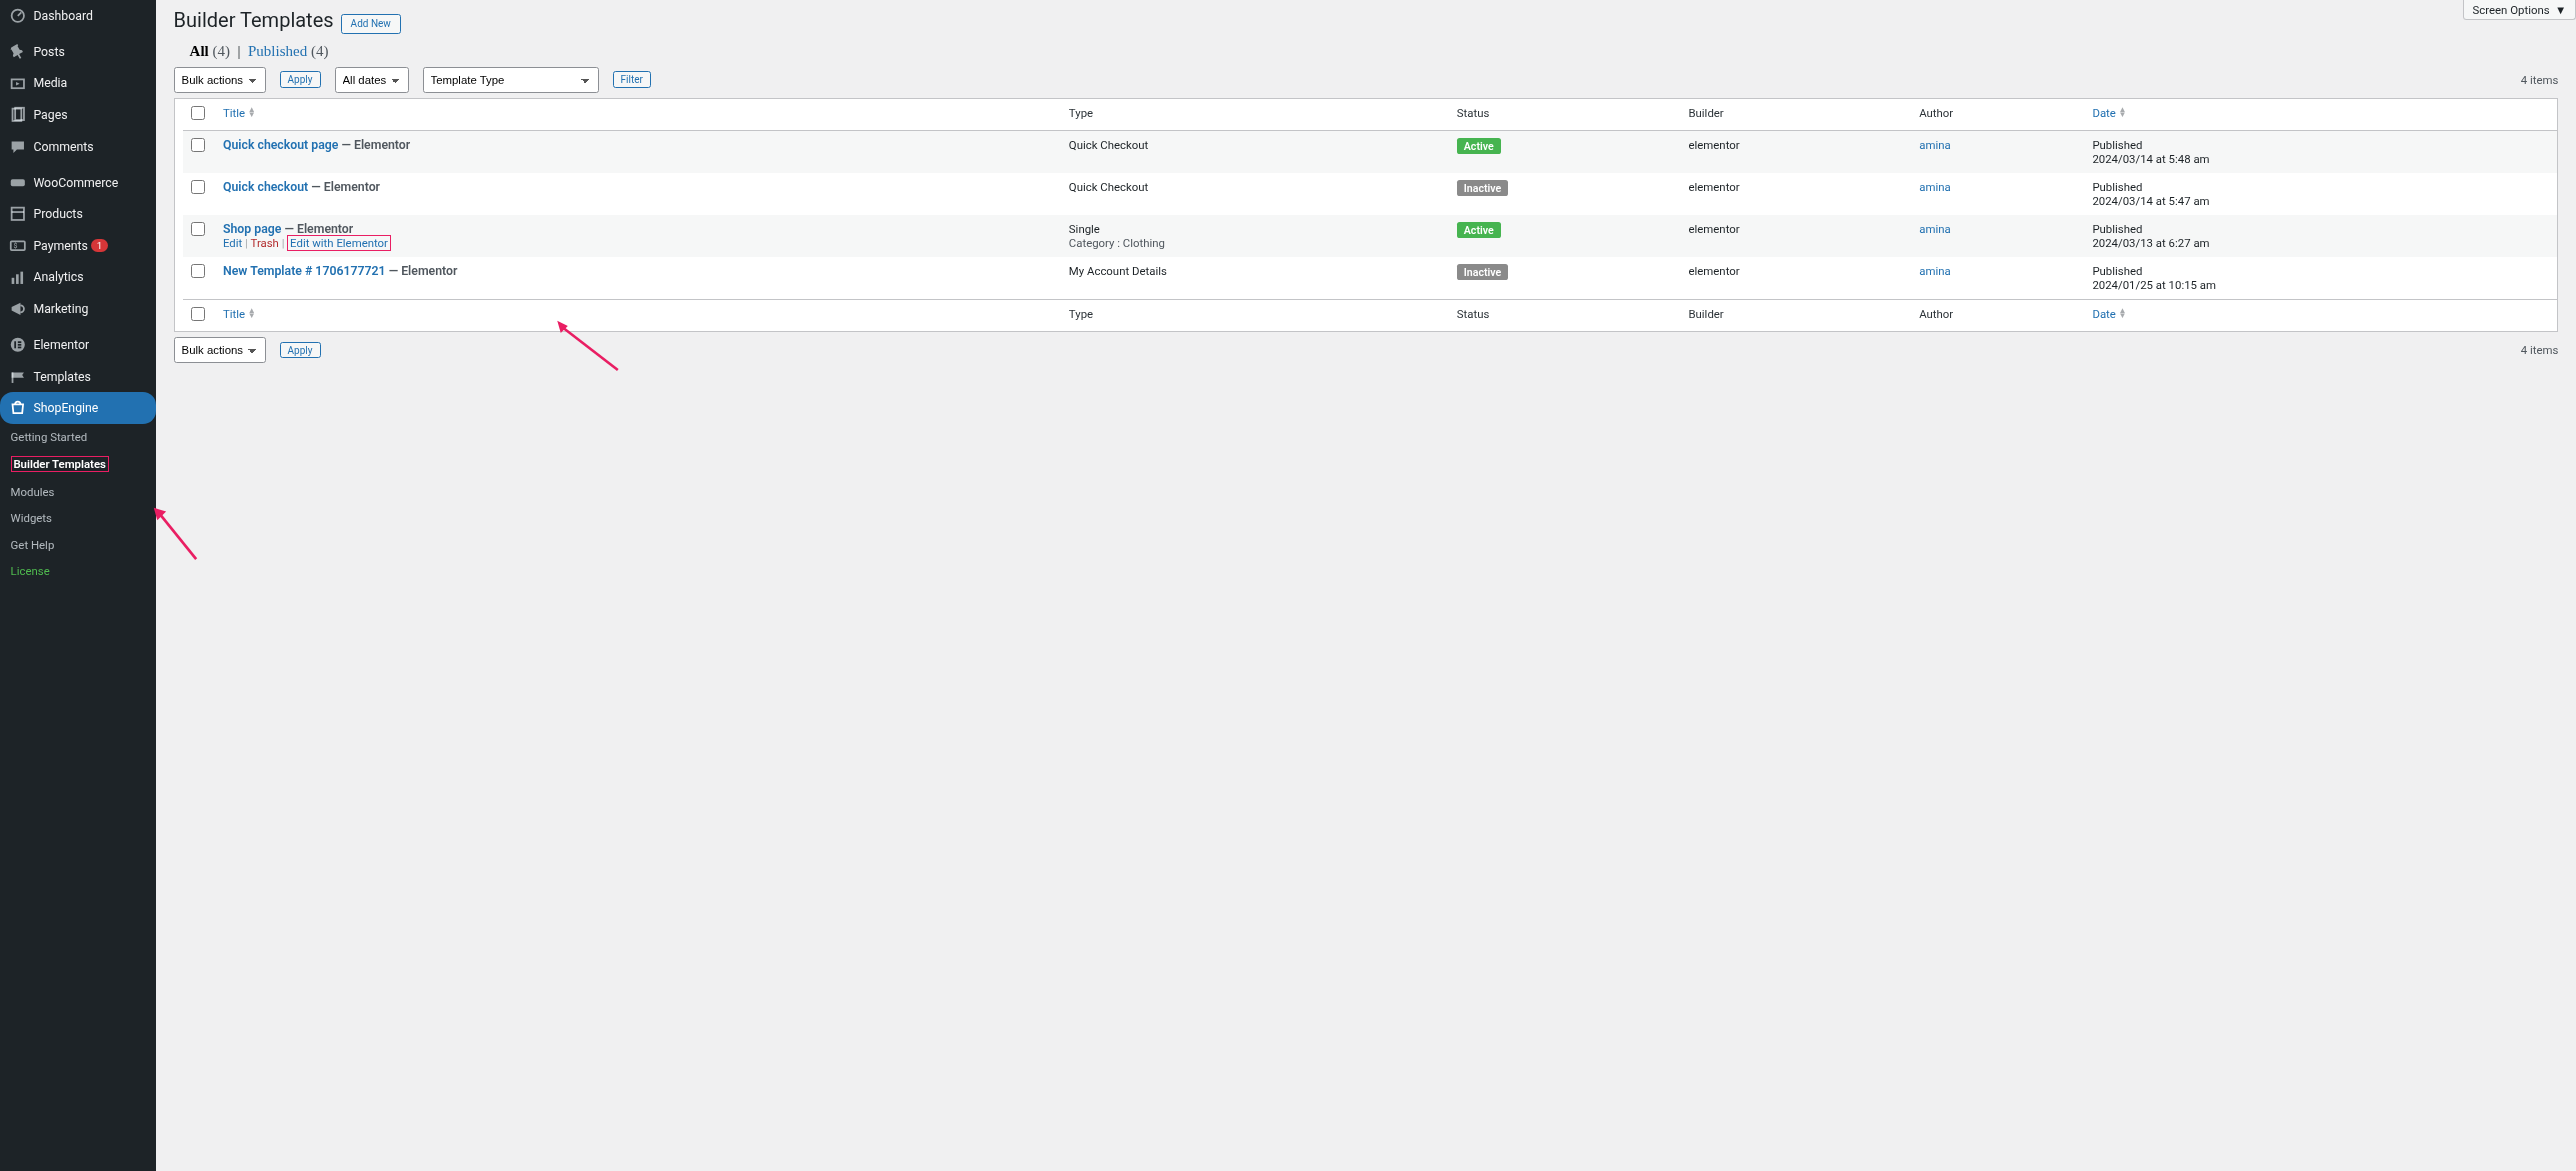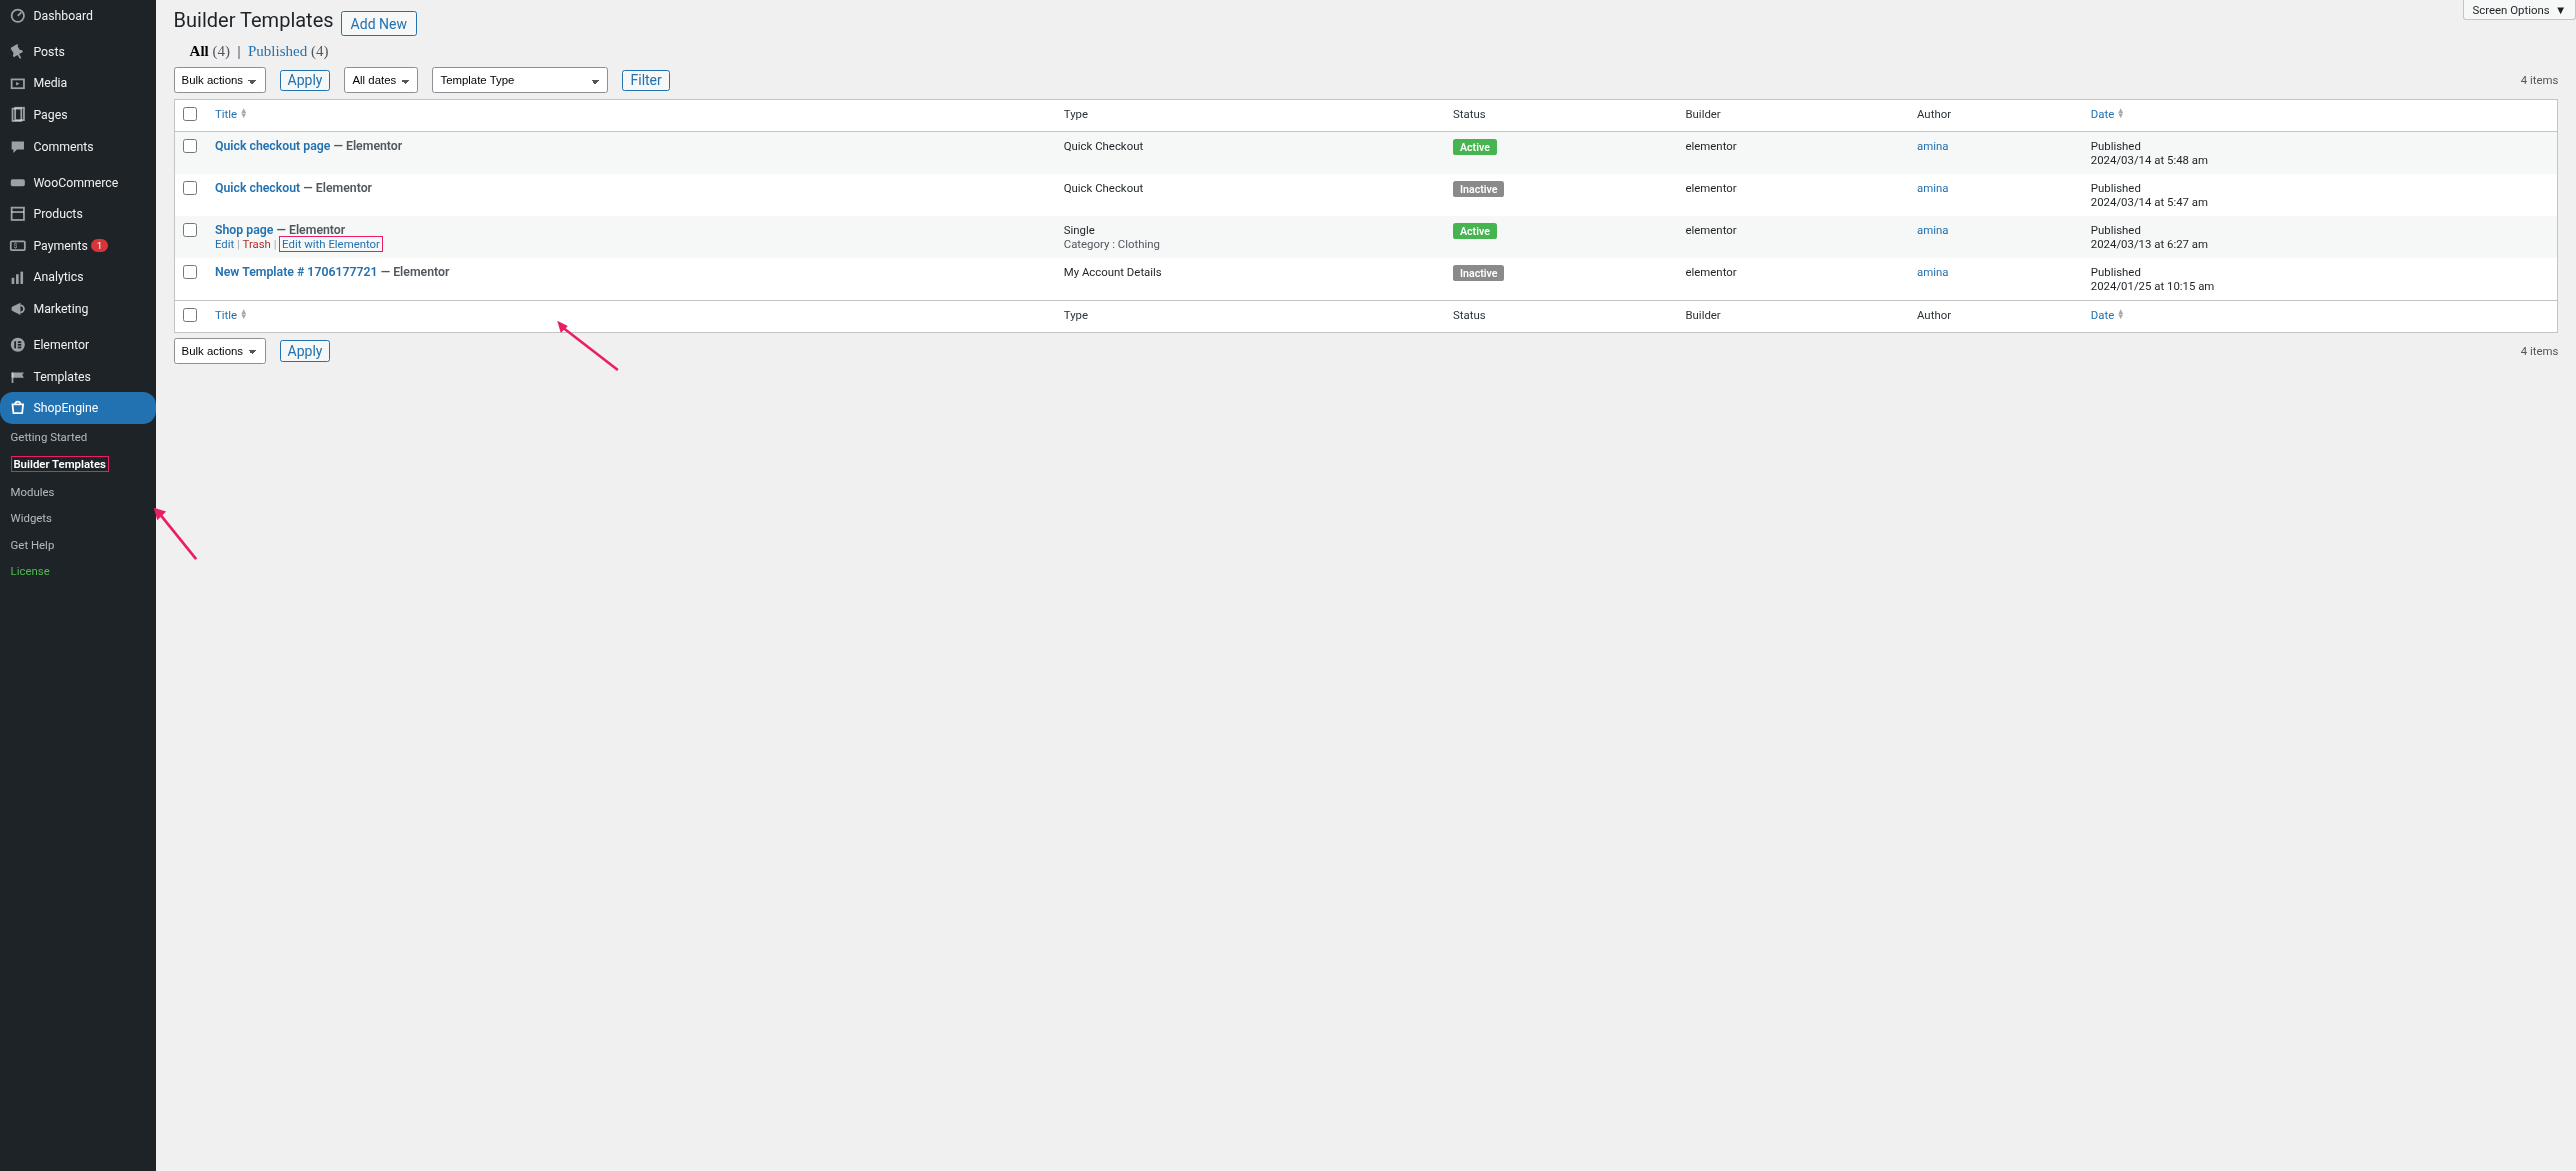--- a/index.html
+++ b/index.html
@@ -17,35 +17,35 @@
 .sidebar-sub.license { color: #4fba4f; }
 .sub-highlight { border: 1.8px solid #e91e63; display:inline-block; padding:0 1.8px; }
 .count-badge { background:#d63638; color:#fff; border-radius:8px; font-size:9.7px; padding:0.9px 5.3px; margin-left:3.5px; }
 
 .main { flex: 1; padding: 0 17.6px 35px 17.6px; position: relative; }
 .top-right { position: absolute; top: 0; right: 0; }
 .screen-options { border:0.9px solid #c3c4c7; border-top:none; background:#f6f7f7; padding:2.6px 8.8px; font-size:11.4px; display:inline-flex; align-items:center; cursor:pointer; border-radius:0 0 3.5px 3.5px; }
 .screen-options .tri { margin-left:5.3px; }
 
 h1.page-title { font-size: 20px; font-weight: 400; padding: 8px 0 3.5px; display:inline-block; margin-right:4.4px; }
-.btn-outline { border:0.9px solid #2271b1; color:#2271b1; background:#f6f7f7; padding:3.5px 8.8px; border-radius:2.6px; font-size:14px; cursor:pointer; display:inline-block; vertical-align: middle; }
+.btn-outline { border:0.9px solid #2271b1; color:#2271b1; background:#f6f7f7; padding:3.5px 8.8px; border-radius:2.6px; font-size:10px; cursor:pointer; display:inline-block; vertical-align: middle; }
 .btn-outline.small { padding:1.8px 7px; }
 
 .subsubsub { margin: 7px 16px; font-size:15px;font-family:Liberation Serif, serif; }
 .subsubsub a { color:#2271b1; text-decoration:none; }
 .subsubsub .current { color:#000; font-weight:600; }
 .subsubsub .count { color:#50575e; }
 
 .tablenav { display:flex; justify-content:space-between; align-items:center; margin:5.3px 0; }
 .tablenav .actions { display:flex; gap:14px; align-items:center; }
 select.wp { border:0.9px solid #8c8f94; border-radius:2.6px; background:#fff; height:26px; padding:0 21px 0 7px; font-size:11.4px; appearance:none; background-image: linear-gradient(45deg, transparent 50%, #555 50%), linear-gradient(135deg, #555 50%, transparent 50%); background-position: calc(100% - 12.3px) 11.4px, calc(100% - 8px) 11.4px; background-size:4.4px 4.4px,4.4px 4.4px; background-repeat:no-repeat; }
 select.wp.wide { min-width: 176px; }
 .items-count { color:#50575e; font-size:11.4px; }
 
-table.wp-list { width:100%; border:0.9px solid #c3c4c7; border-spacing:0; background:#fff; clear:both; }
+table.wp-list { width:100%; border:0.9px solid #c3c4c7; border-spacing:0; background:#fff; clear:both;padding-left:8px; }
 table.wp-list th, table.wp-list td { text-align:left; padding:7px 8.8px; vertical-align:top; font-size:11.4px; }
 table.wp-list thead th, table.wp-list tfoot th { border-bottom:0.9px solid #c3c4c7; font-weight:400; color:#2c3338; }
 table.wp-list tfoot th { border-bottom:none; border-top:0.9px solid #c3c4c7; }
 table.wp-list tbody tr { border-top:0.9px solid #e5e5e5; }
 table.wp-list tbody tr:first-child { border-top:none; }
 table.wp-list tbody tr:nth-child(odd) { background:#f6f7f7; }
 th.check-col, td.check-col { width:26px; text-align:center; }
 input[type="checkbox"].cb { width:14px; height:14px; border:0.9px solid #8c8f94; border-radius:3.5px; }
 .col-link { color:#2271b1; text-decoration:none; cursor:pointer; }
 .sortable { display:inline-flex; align-items:center; gap:2.6px; }

